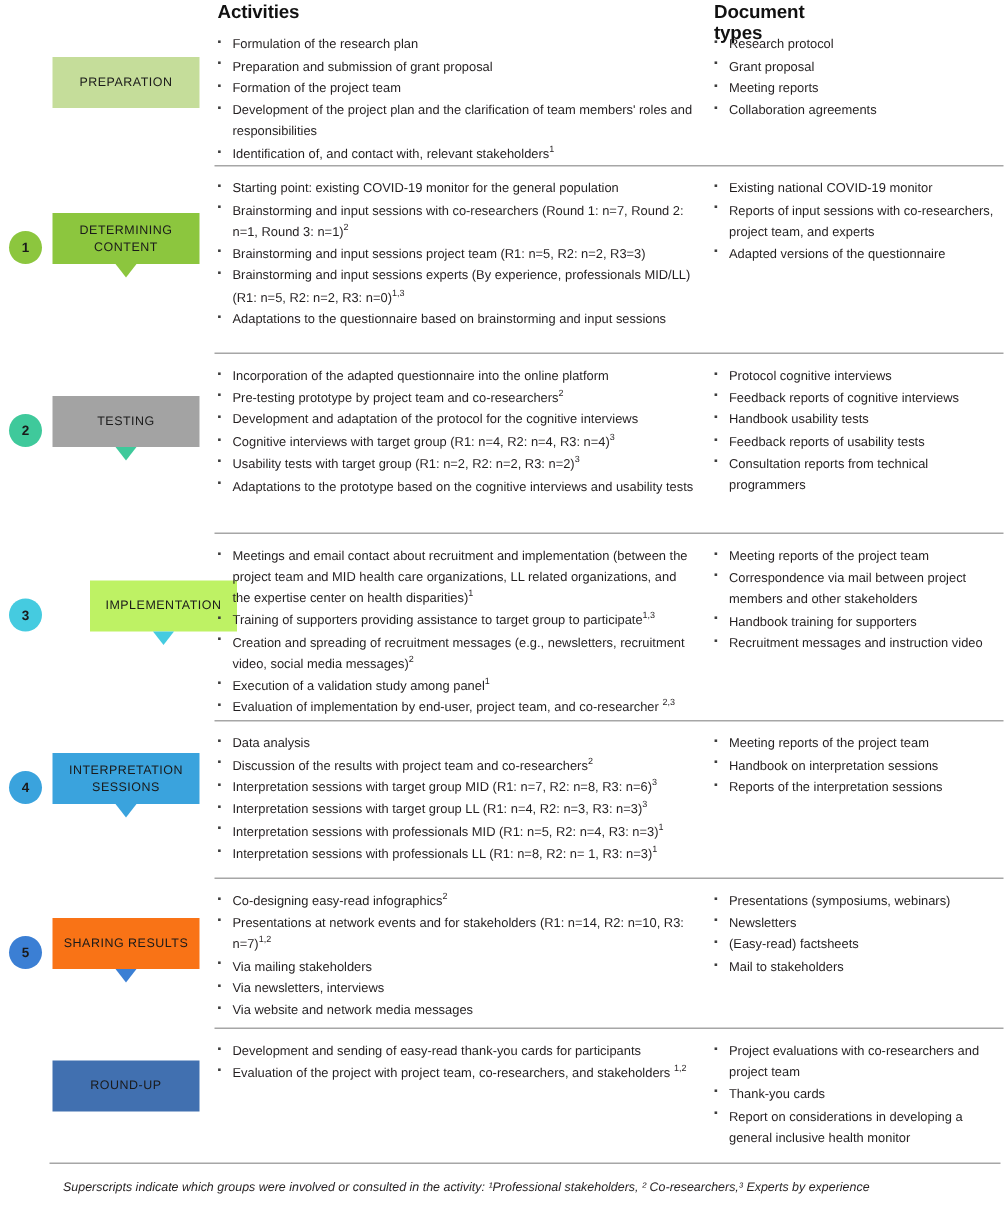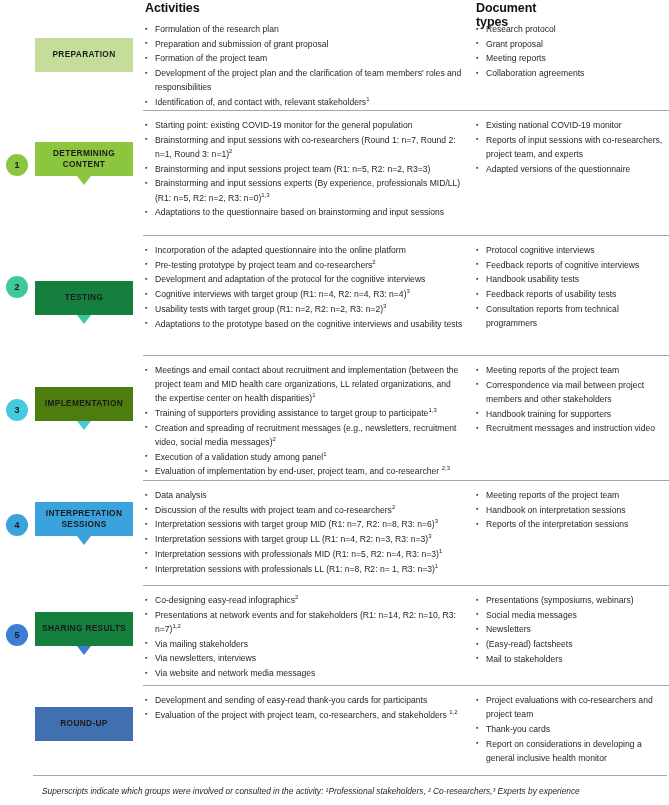--- a/index.html
+++ b/index.html
@@ -74,21 +74,21 @@
   .badge {
     position: absolute;
     left: 35px;
     width: 98px;
     min-height: 34px;
     display: flex;
     align-items: center;
     justify-content: center;
     text-align: center;
     font-size: 8.3px;
-    font-weight: bold;
+    font-weight: normal;
     letter-spacing: 0.35px;
     color: #1a1a1a;
     line-height: 1.35;
     padding: 5px 4px;
   }
   .badge .tail {
     position: absolute;
     left: 50%;
     margin-left: -7px;
     bottom: -9px;
@@ -209,21 +209,21 @@
           <li>Existing national COVID-19 monitor</li>
           <li>Reports of input sessions with co-researchers, project team, and experts</li>
           <li>Adapted versions of the questionnaire</li>
         </ul>
       </div>
     </div>
     <div class="stage" style="top: 235px; height: 120px;">
       <div class="stage-divider"></div>
       <div class="badge-wrap">
         <div class="step-circle" style="background: rgb(63, 201, 155); top: 41px;">2</div>
-        <div class="badge" style="background: #15803d; top: 46px;">
+        <div class="badge" style="background: #a3a3a3; top: 29px;">
           <span>TESTING</span>
           <span class="tail" style="color: rgb(63, 201, 155);"></span>
         </div>
       </div>
       <div class="col activities" style="top: 8px;">
         <ul class="bullets">
           <li>Incorporation of the adapted questionnaire into the online platform</li>
           <li>Pre-testing prototype by project team and co-researchers<sup>2</sup></li>
           <li>Development and adaptation of the protocol for the cognitive interviews</li>
           <li>Cognitive interviews with target group (R1: n=4, R2: n=4, R3: n=4)<sup>3</sup></li>
@@ -238,21 +238,21 @@
           <li>Handbook usability tests</li>
           <li>Feedback reports of usability tests</li>
           <li>Consultation reports from technical programmers</li>
         </ul>
       </div>
     </div>
     <div class="stage" style="top: 355px; height: 125px;">
       <div class="stage-divider"></div>
       <div class="badge-wrap">
         <div class="step-circle" style="background: rgb(69, 203, 224); top: 44px;">3</div>
-        <div class="badge" style="background: #4d7c0f; top: 32px;">
+        <div class="badge" style="background: #bef264; top: 32px; margin-left: 25px;">
           <span>IMPLEMENTATION</span>
           <span class="tail" style="color: rgb(69, 203, 224);"></span>
         </div>
       </div>
       <div class="col activities" style="top: 8px;">
         <ul class="bullets">
           <li>Meetings and email contact about recruitment and implementation (between the project team and MID health care organizations, LL related organizations, and the expertise center on health disparities)<sup>1</sup></li>
           <li>Training of supporters providing assistance to target group to participate<sup>1,3</sup></li>
           <li>Creation and spreading of recruitment messages (e.g., newsletters, recruitment video, social media messages)<sup>2</sup></li>
           <li>Execution of a validation study among panel<sup>1</sup></li>
@@ -292,38 +292,37 @@
           <li>Meeting reports of the project team</li>
           <li>Handbook on interpretation sessions</li>
           <li>Reports of the interpretation sessions</li>
         </ul>
       </div>
     </div>
     <div class="stage" style="top: 585px; height: 100px;">
       <div class="stage-divider"></div>
       <div class="badge-wrap">
         <div class="step-circle" style="background: rgb(59, 127, 212); top: 39px;">5</div>
-        <div class="badge" style="background: #15803d; top: 27px;">
+        <div class="badge" style="background: #f97316; top: 27px;">
           <span>SHARING RESULTS</span>
           <span class="tail" style="color: rgb(59, 127, 212);"></span>
         </div>
       </div>
       <div class="col activities" style="top: 8px;">
         <ul class="bullets">
           <li>Co-designing easy-read infographics<sup>2</sup></li>
           <li>Presentations at network events and for stakeholders (R1: n=14, R2: n=10, R3: n=7)<sup>1,2</sup></li>
           <li>Via mailing stakeholders</li>
           <li>Via newsletters, interviews</li>
           <li>Via website and network media messages</li>
         </ul>
       </div>
       <div class="col documents" style="top: 8px;">
         <ul class="bullets">
           <li>Presentations (symposiums, webinars)</li>
-          <li>Social media messages</li>
           <li>Newsletters</li>
           <li>(Easy-read) factsheets</li>
           <li>Mail to stakeholders</li>
         </ul>
       </div>
     </div>
     <div class="stage" style="top: 685px; height: 90px;">
       <div class="stage-divider"></div>
       <div class="badge-wrap">
         <div class="badge" style="background: rgb(65, 112, 176); top: 22px;">

